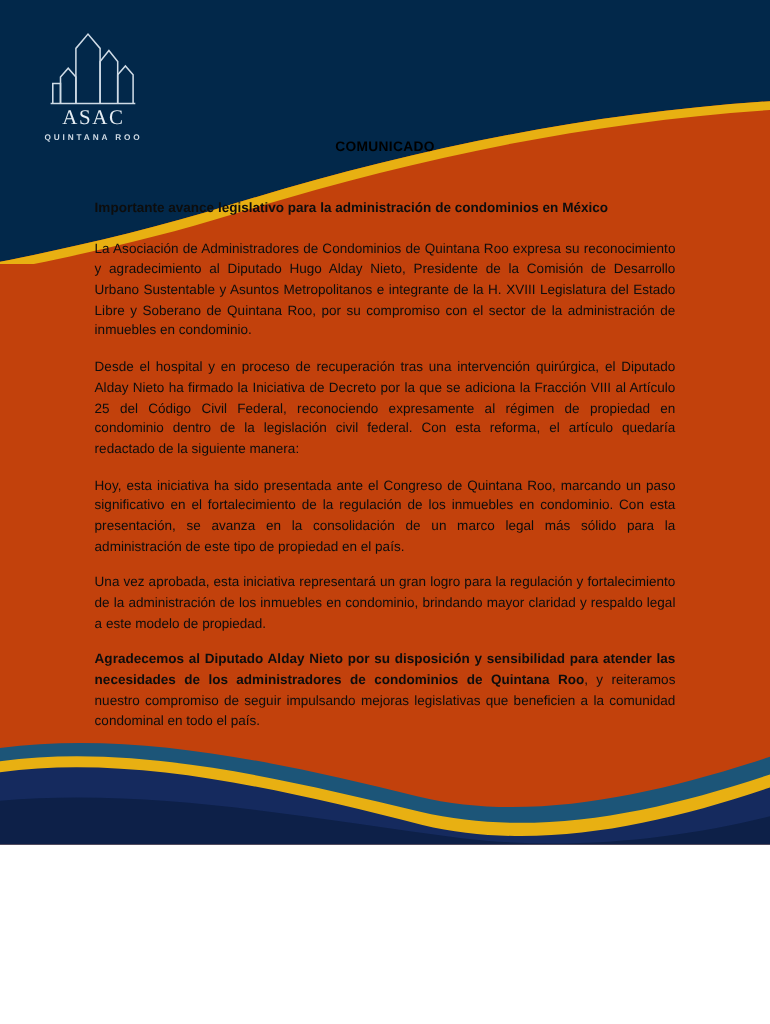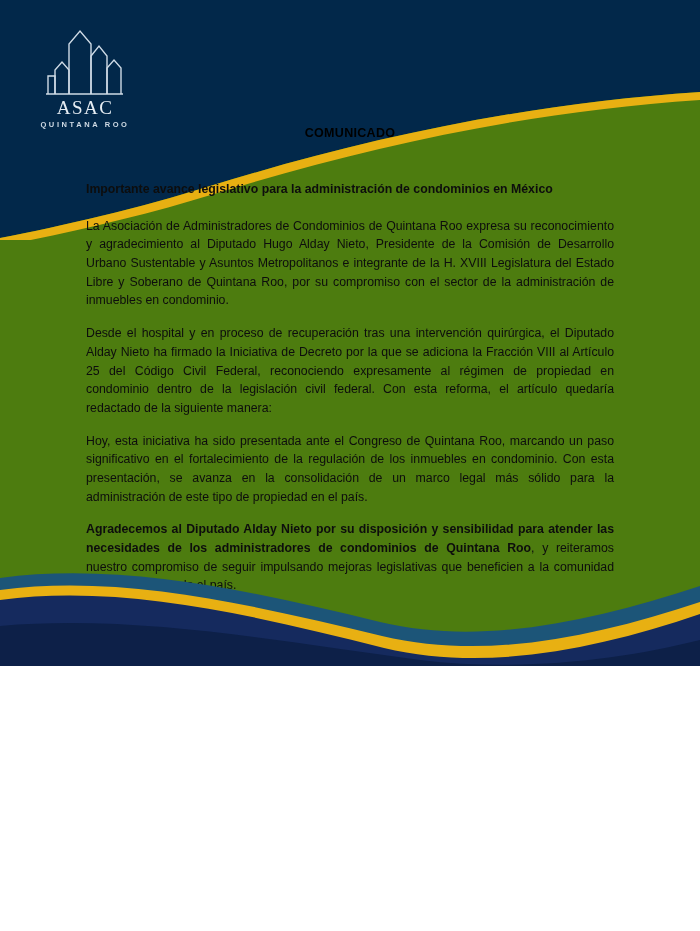--- a/index.html
+++ b/index.html
@@ -7,22 +7,22 @@
     margin: 0;
     padding: 0;
     background: #ffffff;
   }
   body {
     font-family: "Liberation Sans", sans-serif;
   }
   #page {
     position: relative;
     width: 700px;
-    height: 666px;
-    background: #4d7c0f;
+    height: 768px;
+    background: #c2410c;
     overflow: hidden;
   }
 
   
   .header-art {
     position: absolute;
     top: 0;
     left: 0;
     width: 700px;
     height: 240px;
@@ -156,20 +156,21 @@
   </div>
 
   <div class="comunicado">COMUNICADO</div>
 
   <div class="body-wrap">
     <p class="par headline">Importante avance legislativo para la administración de condominios en México</p>
     <div>
         <p class="par"><span>La Asociación de Administradores de Condominios de Quintana Roo expresa su reconocimiento y agradecimiento al Diputado Hugo Alday Nieto, Presidente de la Comisión de Desarrollo Urbano Sustentable y Asuntos Metropolitanos e integrante de la H. XVIII Legislatura del Estado Libre y Soberano de Quintana Roo, por su compromiso con el sector de la administración de inmuebles en condominio.</span></p>
         <p class="par"><span>Desde el hospital y en proceso de recuperación tras una intervención quirúrgica, el Diputado Alday Nieto ha firmado la Iniciativa de Decreto por la que se adiciona la Fracción VIII al Artículo 25 del Código Civil Federal, reconociendo expresamente al régimen de propiedad en condominio dentro de la legislación civil federal. Con esta reforma, el artículo quedaría redactado de la siguiente manera:</span></p>
         <p class="par"><span>Hoy, esta iniciativa ha sido presentada ante el Congreso de Quintana Roo, marcando un paso significativo en el fortalecimiento de la regulación de los inmuebles en condominio. Con esta presentación, se avanza en la consolidación de un marco legal más sólido para la administración de este tipo de propiedad en el país.</span></p>
+        <p class="par"><span>Una vez aprobada, esta iniciativa representará un gran logro para la regulación y fortalecimiento de la administración de los inmuebles en condominio, brindando mayor claridad y respaldo legal a este modelo de propiedad.</span></p>
         <p class="par last"><span class="b">Agradecemos al Diputado Alday Nieto por su disposición y sensibilidad para atender las necesidades de los administradores de condominios de Quintana Roo</span><span>, y reiteramos nuestro compromiso de seguir impulsando mejoras legislativas que beneficien a la comunidad condominal en todo el país.</span></p>
       </div>
   </div>
 
   <div class="signature">
     <div class="sig-line bold">Atentamente,</div>
     <div class="sig-line">Presidenta</div>
   </div>
 
   <svg class="footer-art" viewBox="0 0 700 110" width="700" height="110" preserveAspectRatio="none">

